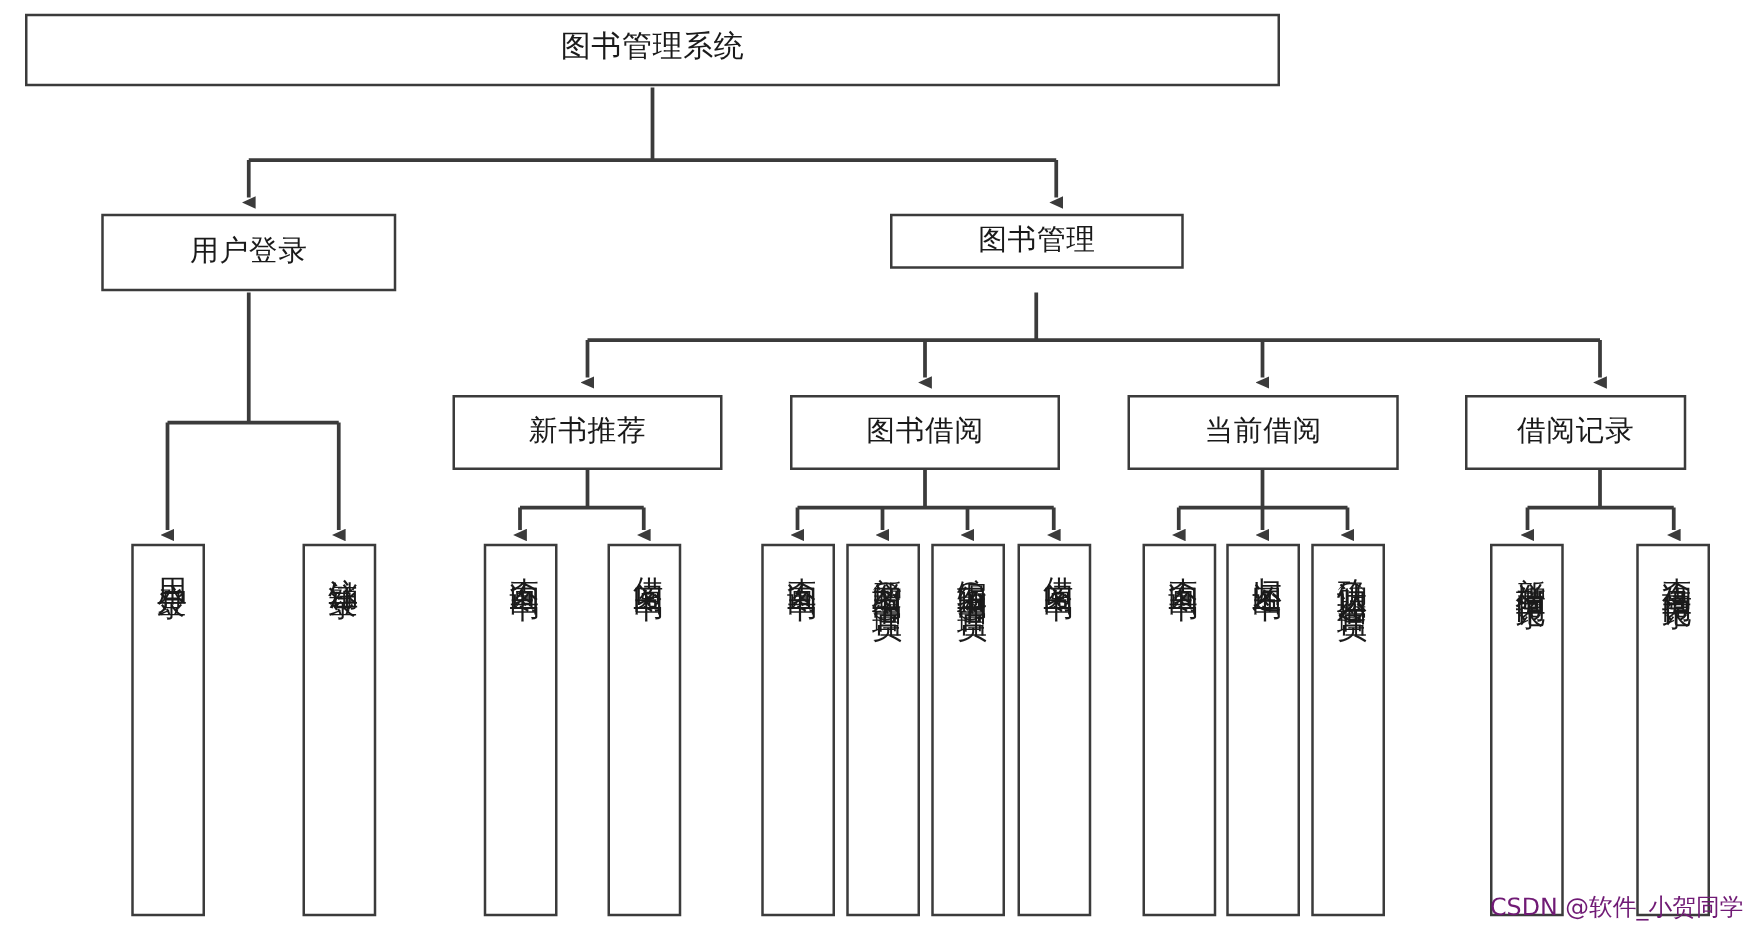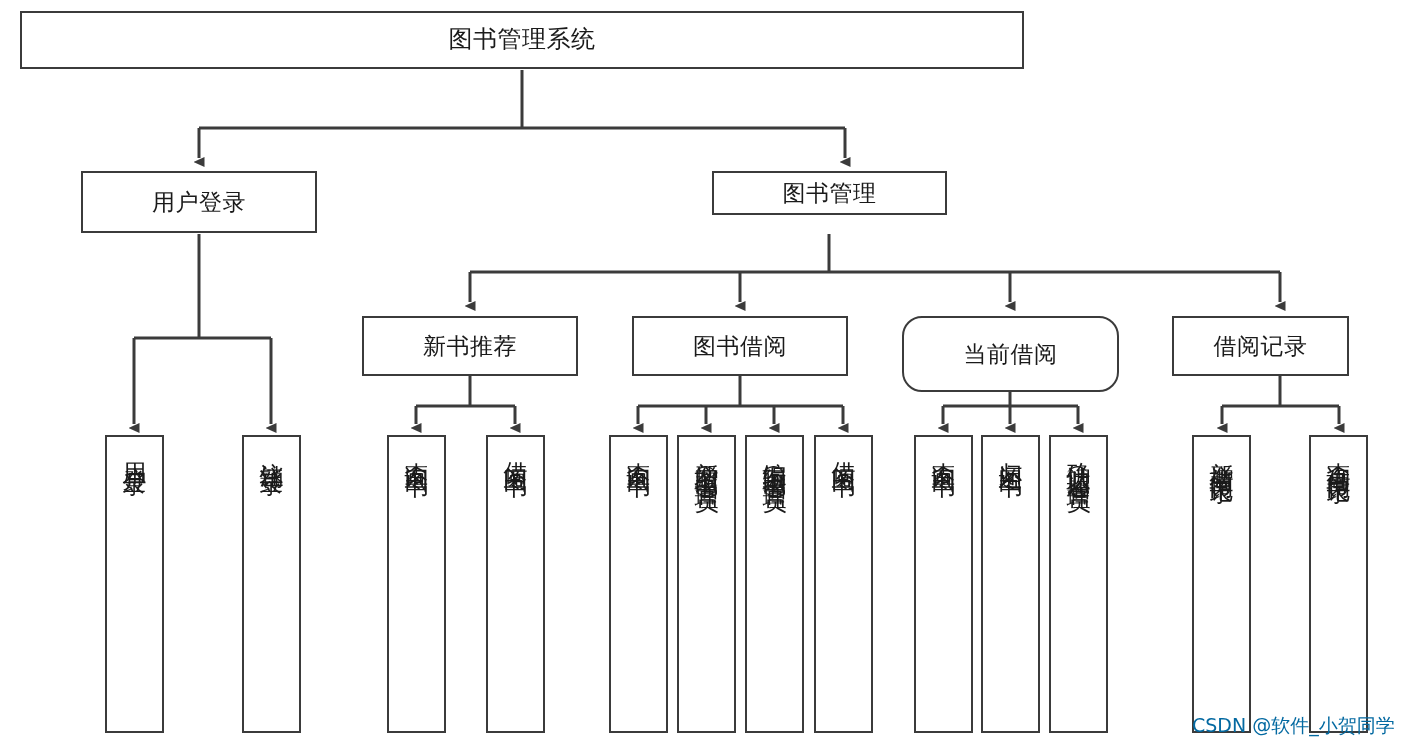--- a/index.html
+++ b/index.html
@@ -31,20 +31,21 @@
     background: #ffffff;
     display: flex;
     align-items: center;
     justify-content: center;
     color: #1a1a1a;
   }
   .node-label {
     display: block;
     text-align: center;
     line-height: 1.08;
+    font-family: Liberation Mono, monospace;
   }
   
   .node.horiz .node-label {
     writing-mode: horizontal-tb;
     font-size: 23px;
     letter-spacing: 0.5px;
   }
   .node.root .node-label {
     font-size: 24px;
   }
@@ -56,21 +57,21 @@
   .node.vert .node-label {
     writing-mode: vertical-rl;
     text-orientation: upright;
     font-size: 24px;
     line-height: 1;
     letter-spacing: 4px;
     white-space: nowrap;
   }
   .watermark {
     position: absolute;
-    color: #0369a1;
+    color: #701a75;
     font-size: 19px;
     white-space: nowrap;
     font-family: "DejaVu Sans", "Liberation Sans", sans-serif;
   }
 </style>
 </head>
 <body>
 
 <div id="canvas">
 
@@ -134,21 +135,21 @@
   <div class="node horiz" style="left:712px; top:171px; width:235px; height:44px;">
     <span class="node-label">图书管理</span>
   </div>
 
   <div class="node horiz" style="left:362px; top:316px; width:216px; height:60px;">
     <span class="node-label">新书推荐</span>
   </div>
   <div class="node horiz" style="left:632px; top:316px; width:216px; height:60px;">
     <span class="node-label">图书借阅</span>
   </div>
-  <div class="node horiz" style="left:902px; top:316px; width:217px; height:76px;border-radius:20px;">
+  <div class="node horiz" style="left:902px; top:316px; width:217px; height:60px;">
     <span class="node-label">当前借阅</span>
   </div>
   <div class="node horiz" style="left:1172px; top:316px; width:177px; height:60px;">
     <span class="node-label">借阅记录</span>
   </div>
 
   <div class="node vert" style="left:105px; top:435px; width:59px; height:298px;">
     <span class="node-label">用户登录</span>
   </div>
   <div class="node vert" style="left:242px; top:435px; width:59px; height:298px;">

